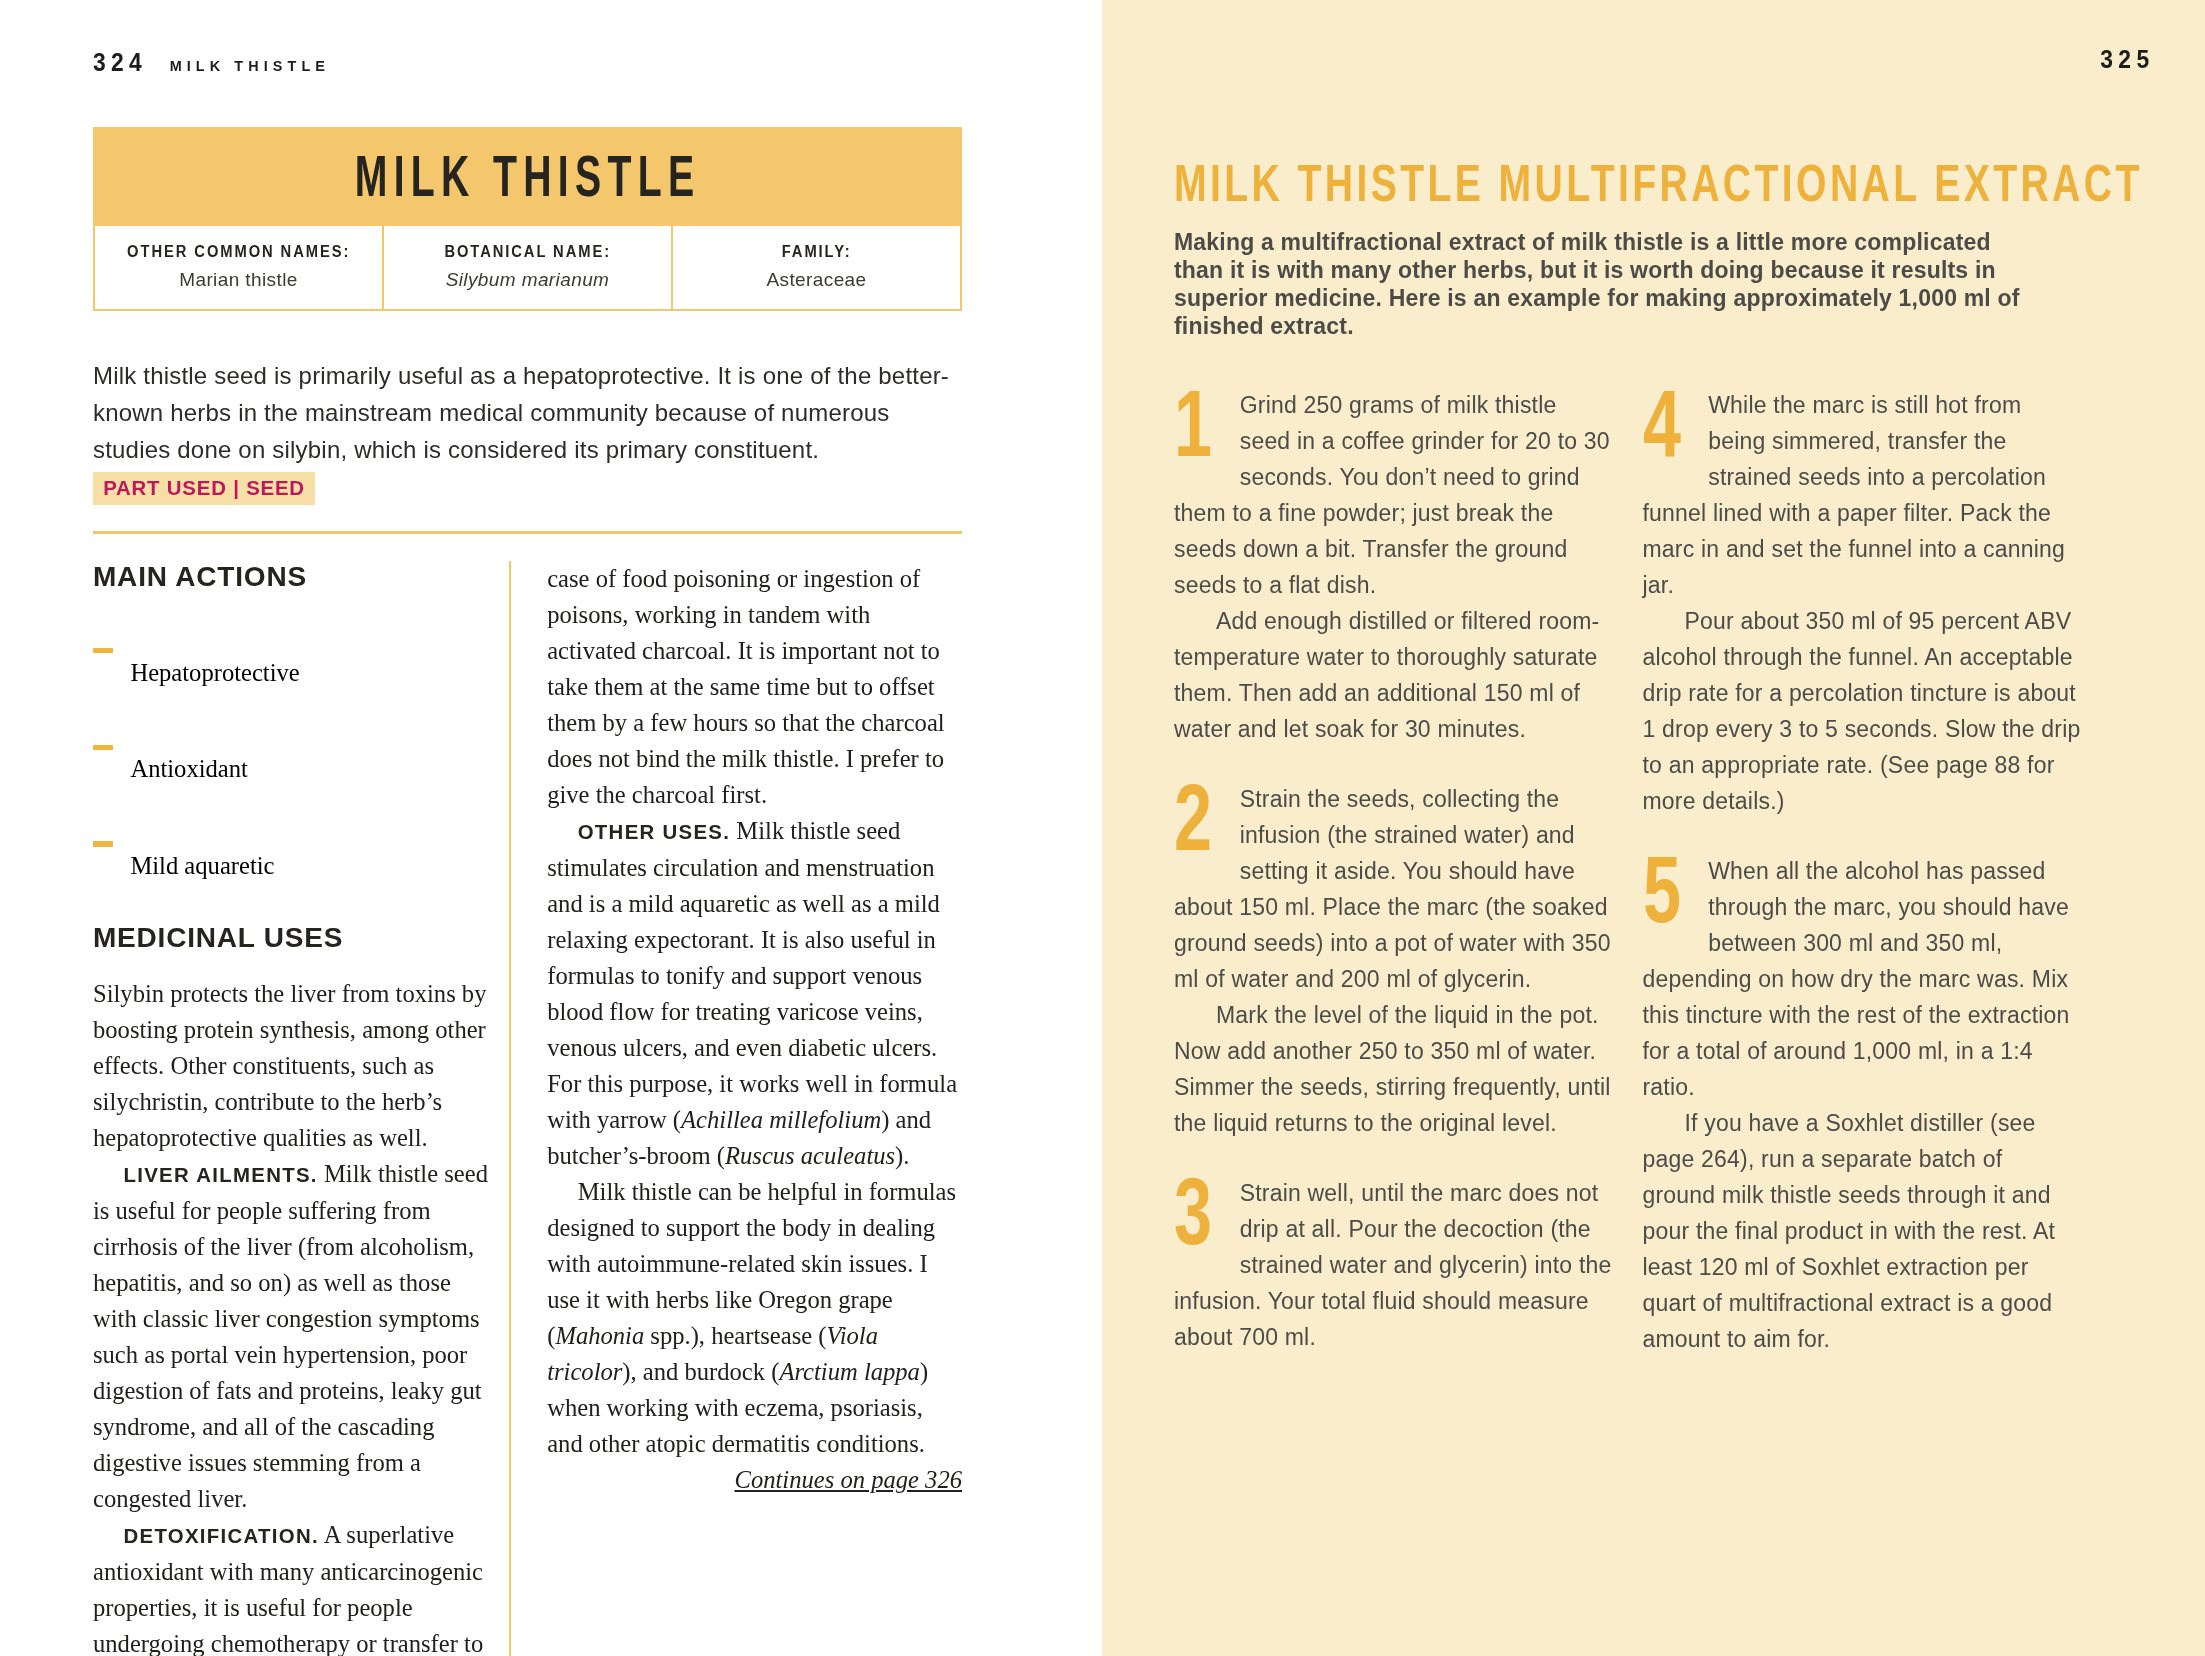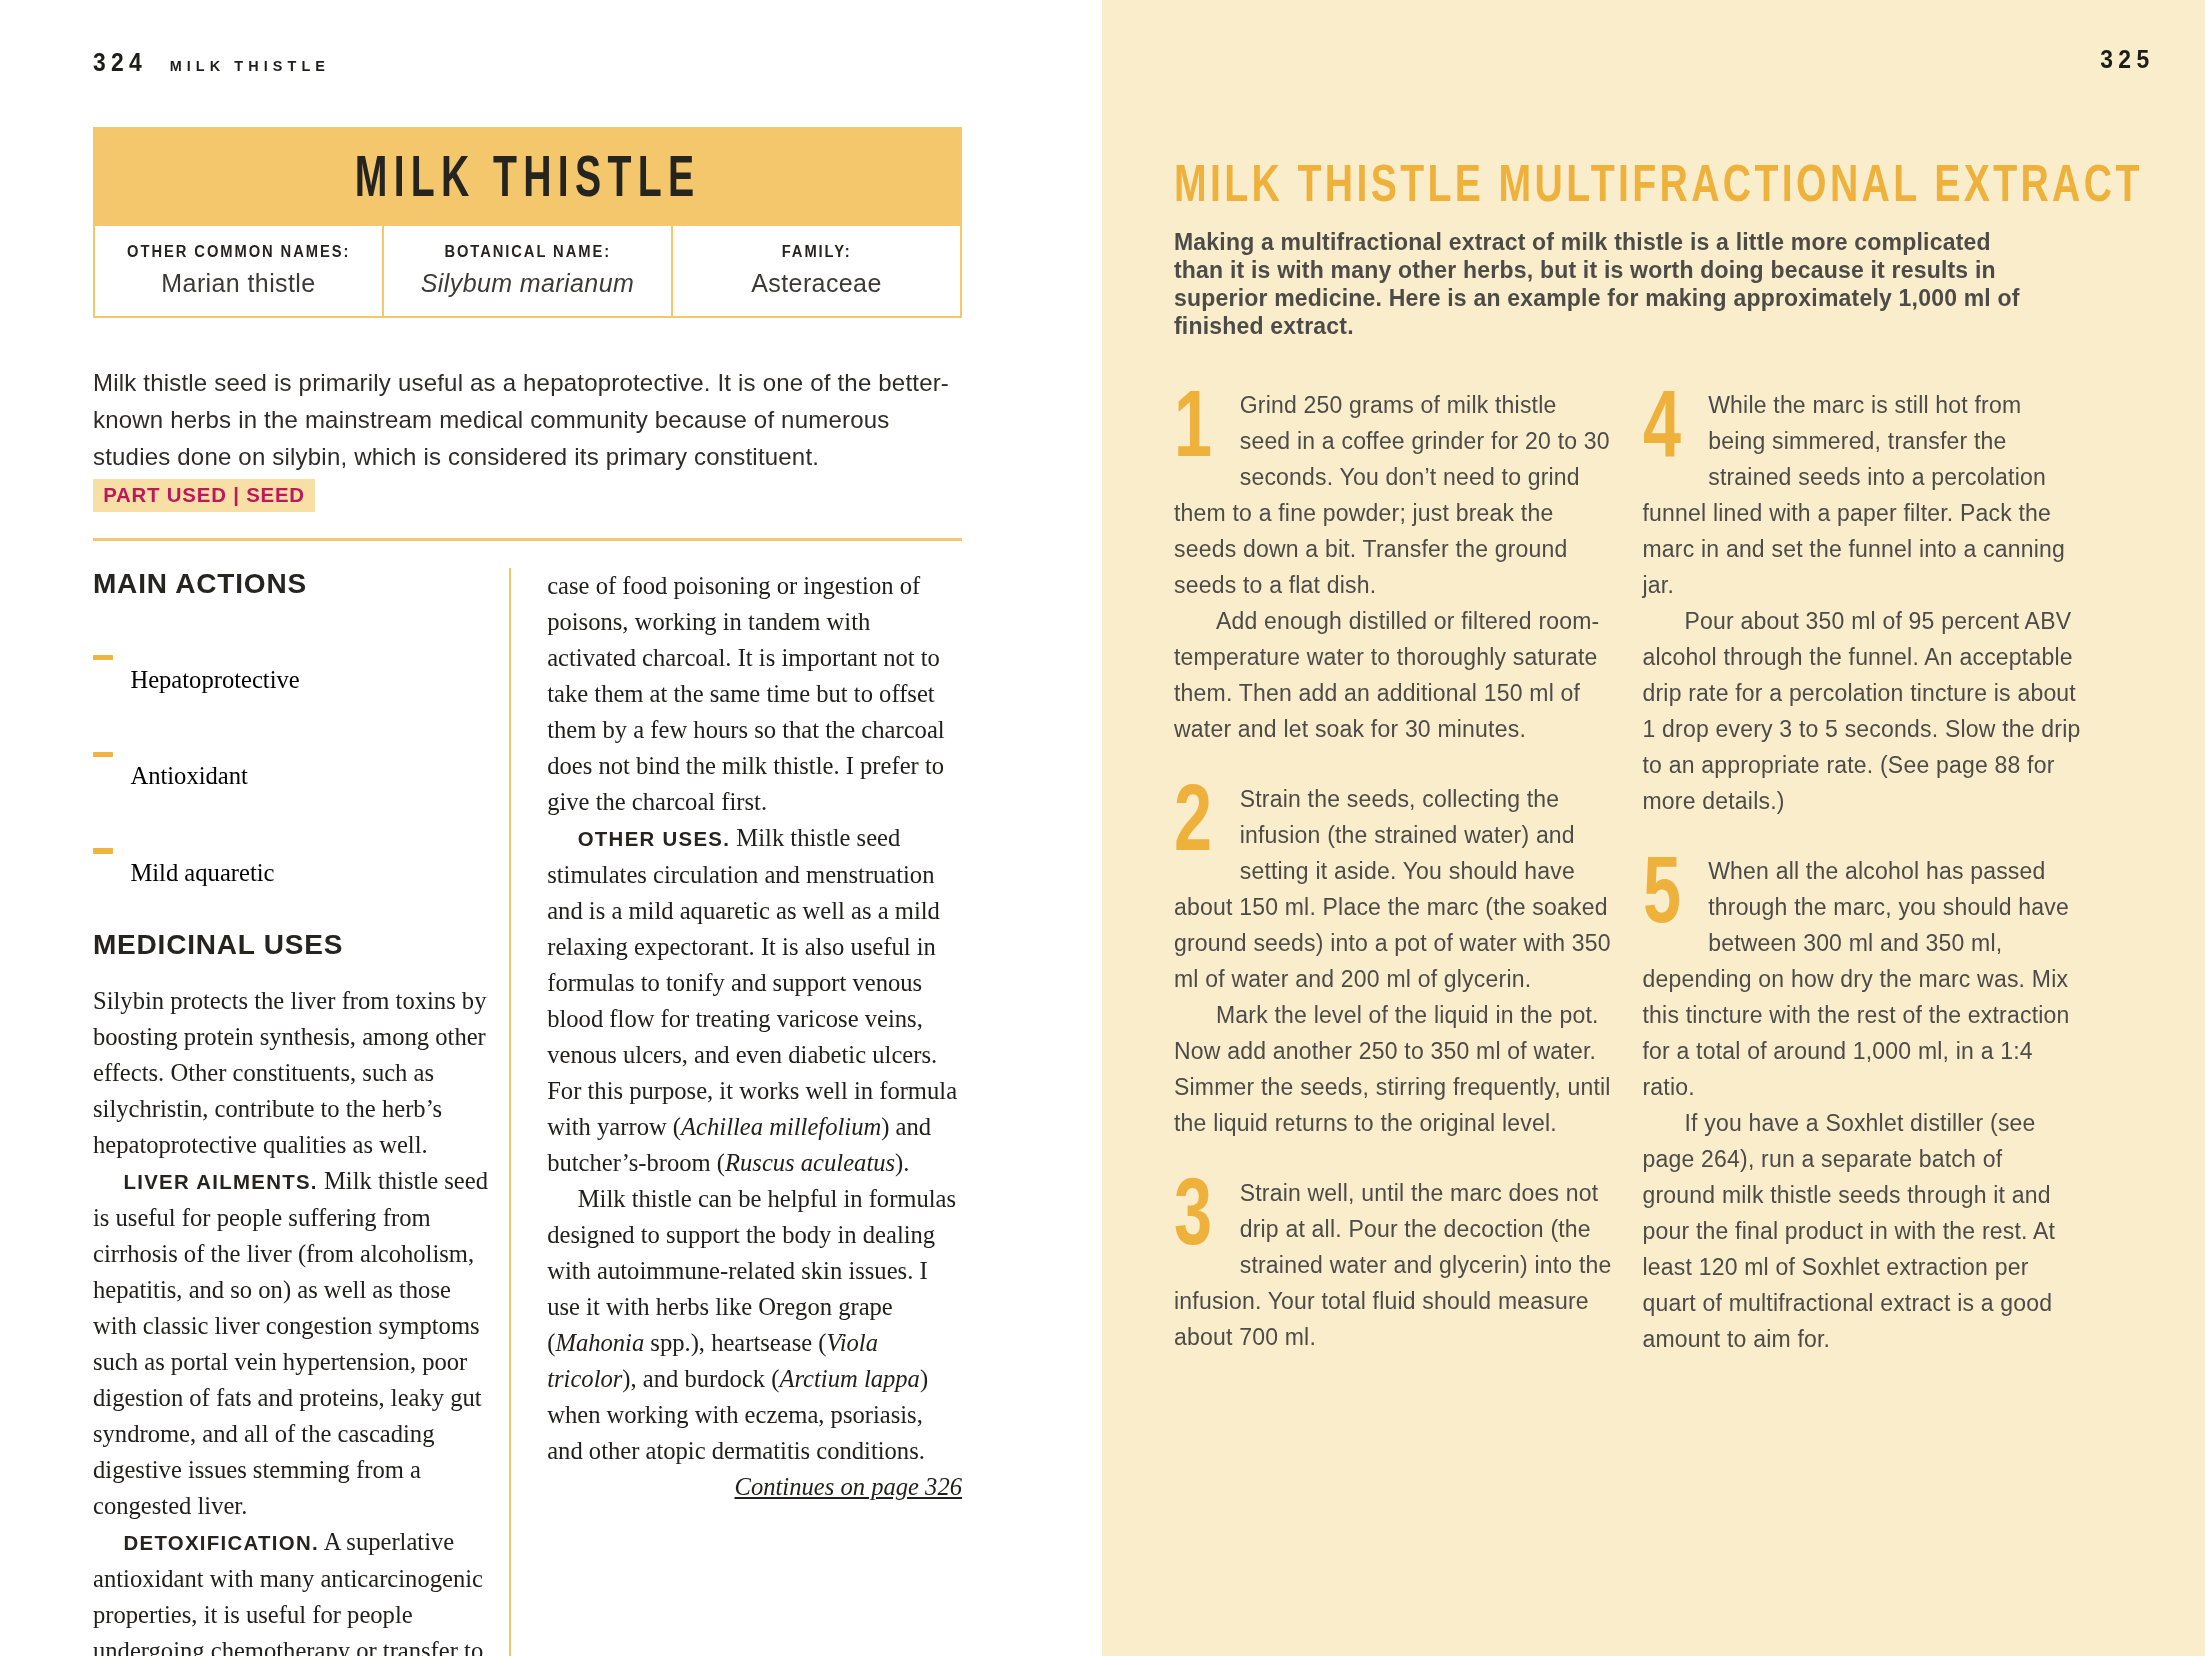--- a/index.html
+++ b/index.html
@@ -19,21 +19,21 @@
   .run-head-right{text-align:right;}
   .pagenum-right{display:inline-block;font-weight:700;font-size:26px;letter-spacing:6px;color:#1d1d1b;transform:scaleX(.88);transform-origin:right;}
 
   
   .banner{margin-top:49px;height:99px;background:#f4c76d;display:flex;align-items:center;justify-content:center;}
   .banner-title{font-weight:700;font-size:53px;letter-spacing:8.5px;color:#25241f;transform:scale(.74,1.08);transform-origin:center;white-space:nowrap;}
   .info-table{display:flex;border:2.5px solid #f4c76d;border-top:none;background:#fff;}
   .info-cell{flex:1;text-align:center;padding:17px 6.8px 18.7px;border-right:2.5px solid #f4c76d;}
   .info-cell:last-child{border-right:none;}
   .info-label{font-weight:700;font-size:16px;letter-spacing:2.1px;color:#25241f;transform:scaleX(.92);transform-origin:center;}
-  .info-value{margin-top:7.6px;font-size:25px;color:#3c3a37;letter-spacing:0.4px;}
+  .info-value{margin-top:7.6px;font-size:19px;color:#3c3a37;letter-spacing:0.4px;}
   .info-value.it{font-style:italic;}
 
   
   .intro-left{margin-top:46px;font-size:24px;line-height:37px;color:#2e2c2a;letter-spacing:0.2px;max-width:874px;}
   .chip{background:#f7dfa5;font-weight:700;font-size:20.4px;letter-spacing:0.8px;color:#be185d;padding:5.1px 10.2px 6px;white-space:nowrap;}
 
   .gold-hr{margin-top:22px;height:2.5px;background:#f4c76d;border:none;}
 
   
   .cols{display:flex;margin-top:27px;}

